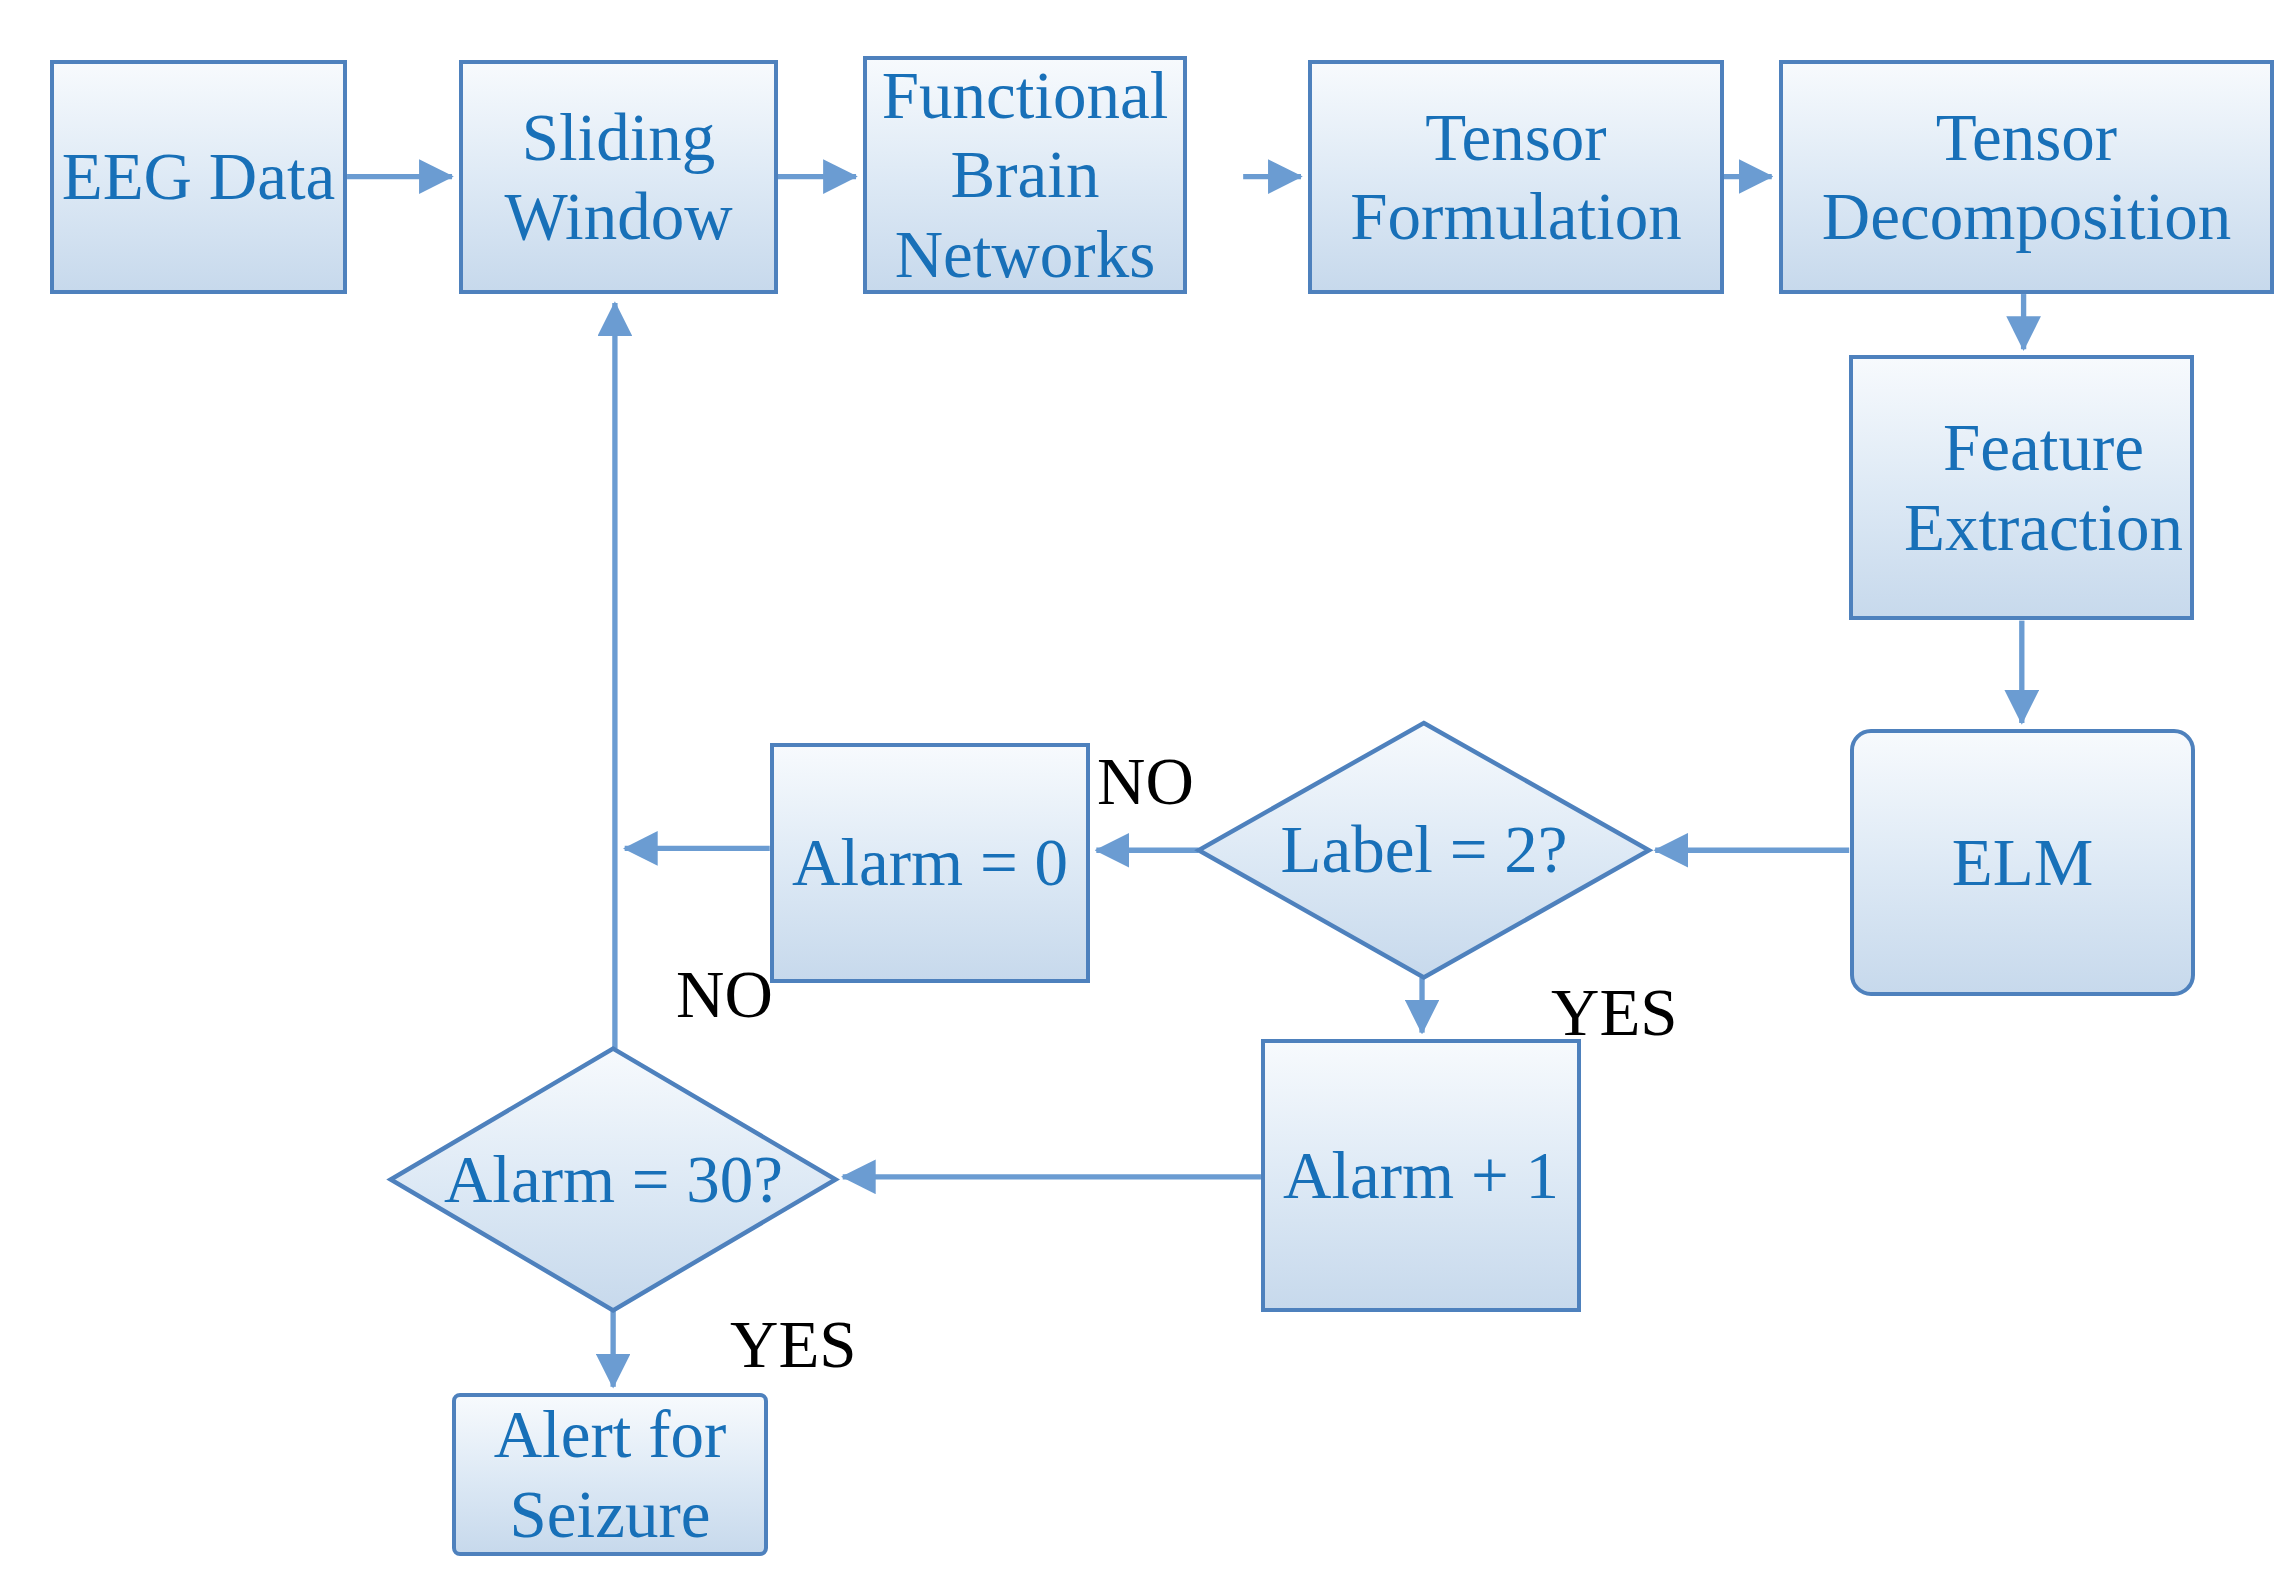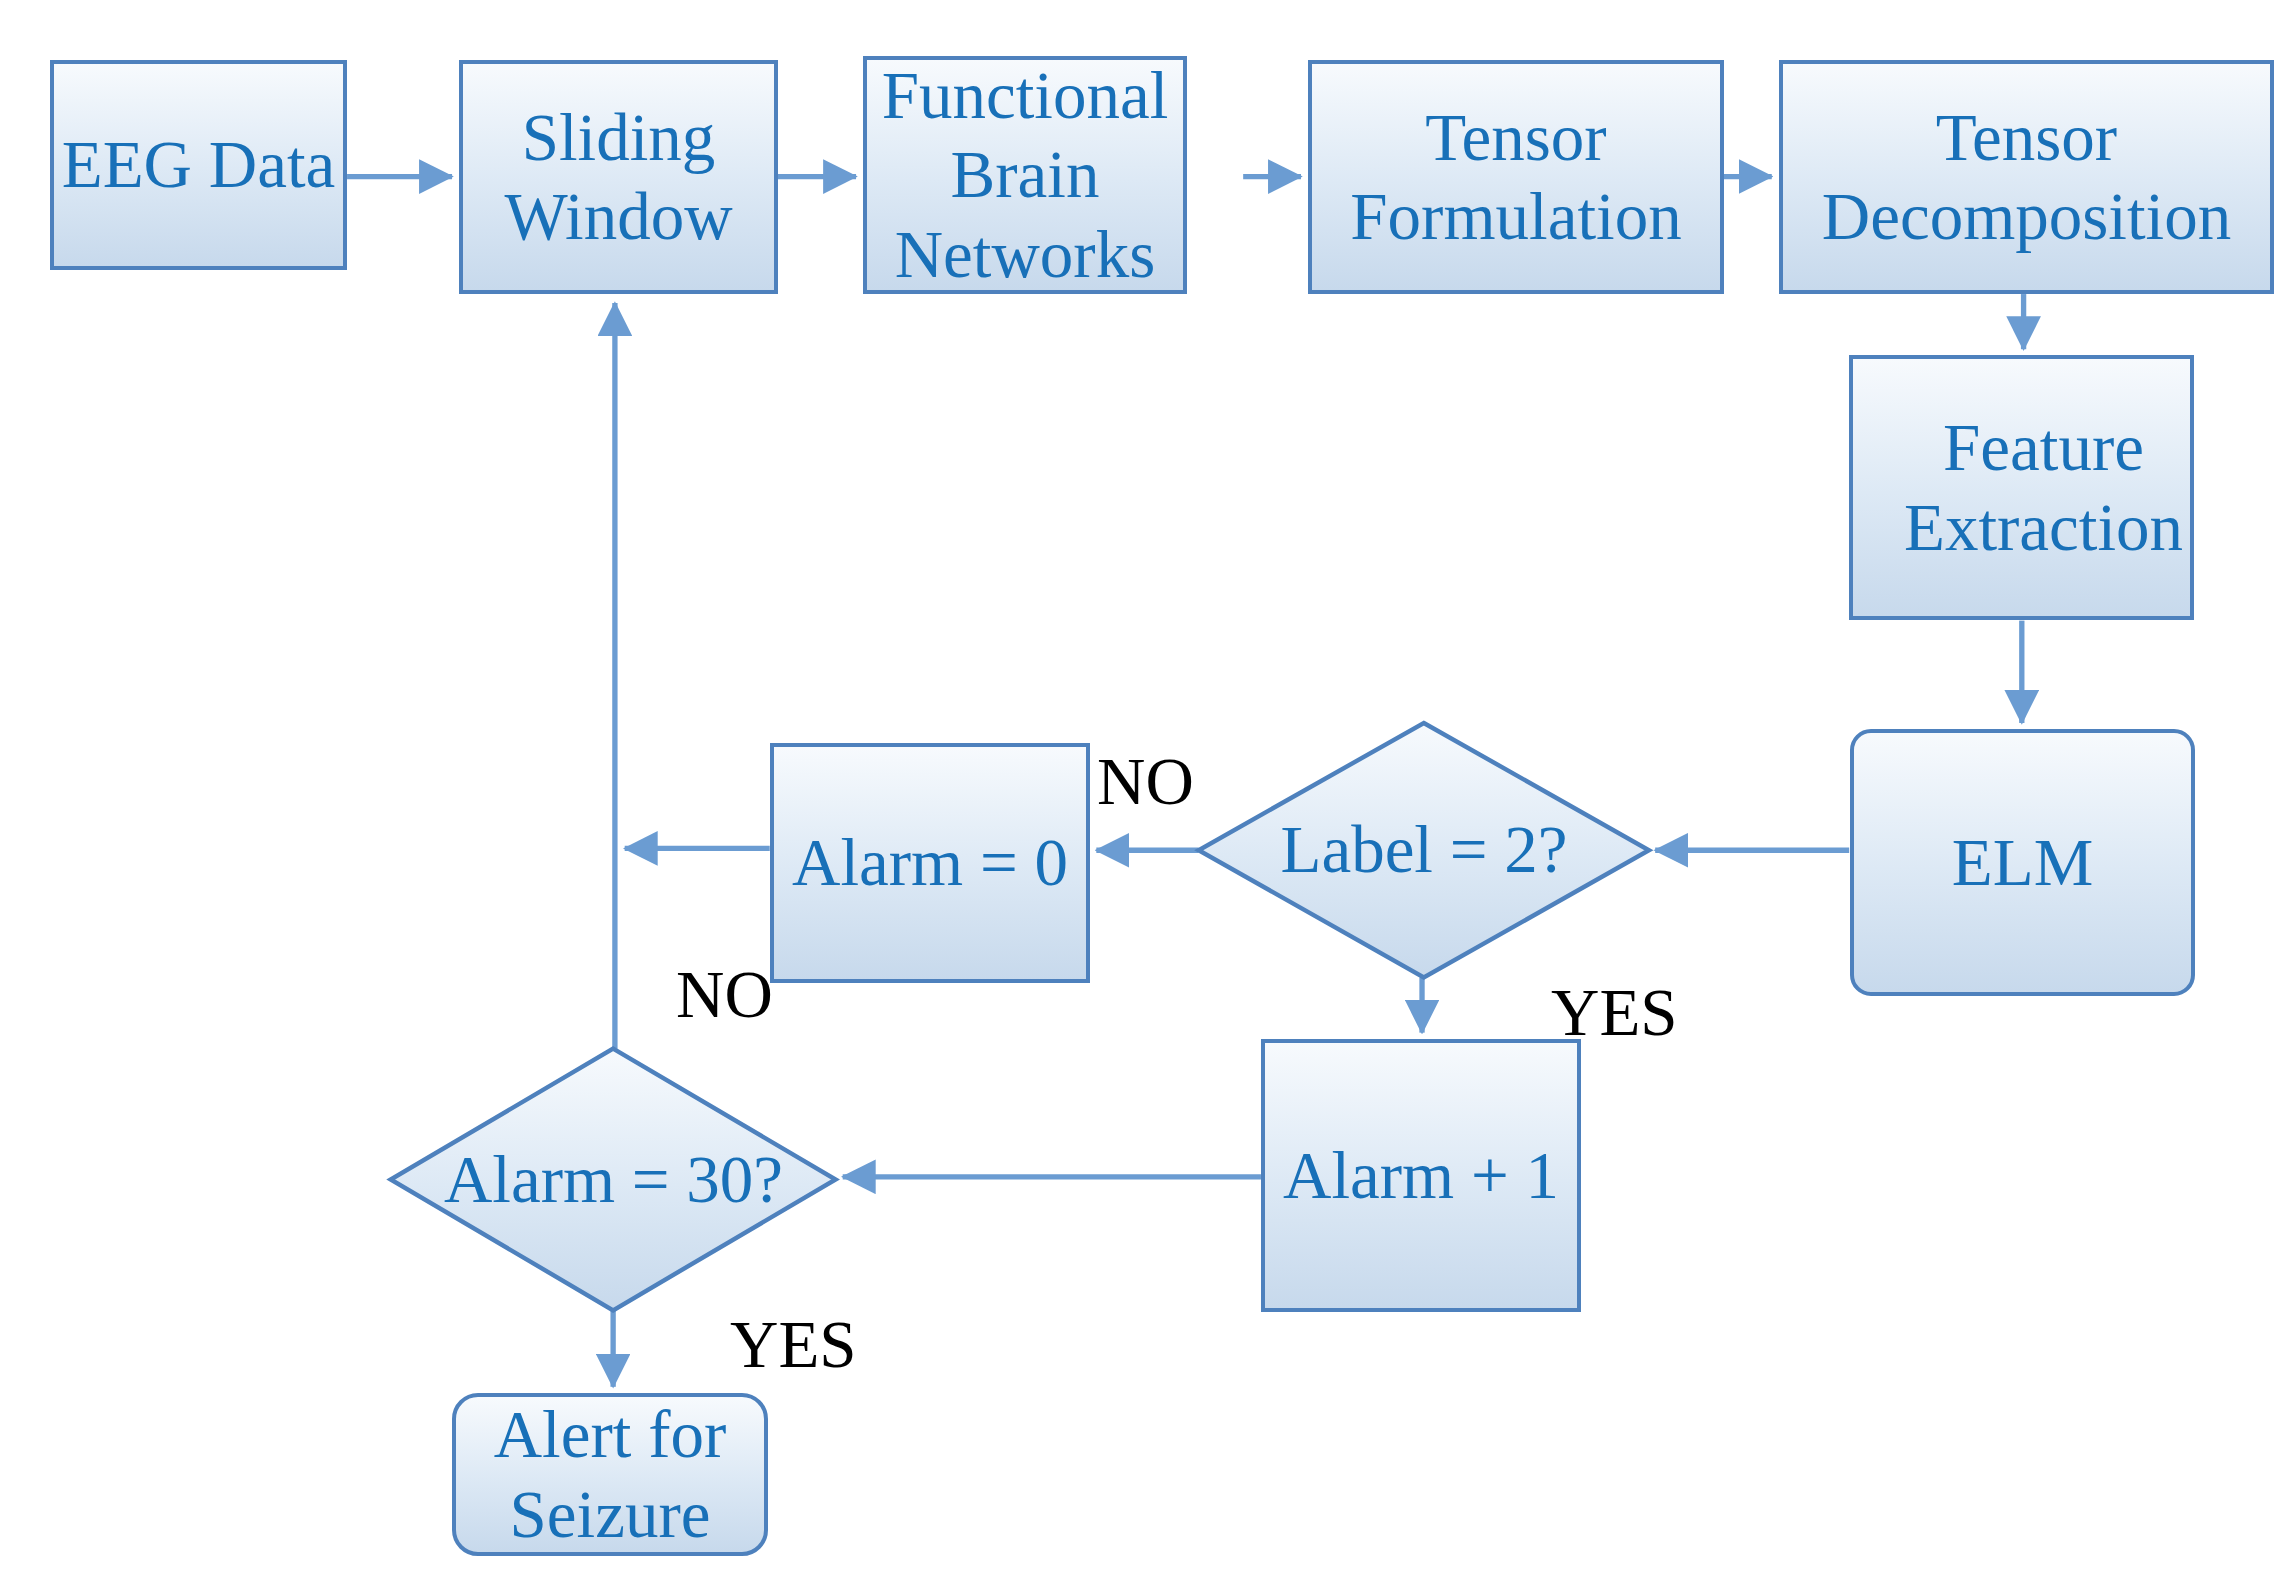--- a/index.html
+++ b/index.html
@@ -30,21 +30,21 @@
     position:absolute;
     box-sizing:border-box;
     border:4.5px solid var(--border);
     background:linear-gradient(to bottom,var(--fill-top) 0%,var(--fill-mid) 52%,var(--fill-bottom) 100%);
     display:flex;align-items:center;justify-content:center;
     text-align:center;
     color:var(--textblue);
     font-size:67px;line-height:1.18;
     white-space:pre-line;
   }
-  .terminal{border-radius:26px;}
+  .terminal{border-radius:8px;}
   .dlabel{
     position:absolute;
     color:var(--textblue);
     font-size:67px;line-height:1;
     text-align:center;
     white-space:nowrap;
   }
   .elabel{
     position:absolute;
     color:var(--labelblack);
@@ -84,21 +84,21 @@
     <line x1="691" y1="1178" x2="691" y2="340" marker-end="url(#ah)"></line>
 
     <line x1="1598" y1="1098" x2="1598" y2="1160" marker-end="url(#ah)"></line>
     <line x1="1417" y1="1322" x2="947" y2="1322" marker-end="url(#ah)"></line>
     <line x1="689" y1="1472" x2="689" y2="1558" marker-end="url(#ah)"></line>
 
     <polygon class="decision" points="1600,812 1853,955 1600,1098 1347,955"></polygon>
     <polygon class="decision" points="689,1178 939,1325 689,1472 439,1325"></polygon>
   </svg>
 
-  <div class="pnode" style="left:50px;top:60px;width:297px;height:210px;">EEG Data</div>
+  <div class="pnode" style="left:50px;top:60px;width:297px;height:234px;">EEG Data</div>
   <div class="pnode" style="left:459px;top:60px;width:319px;height:234px;">Sliding
 Window</div>
   <div class="pnode" style="left:863px;top:56px;width:324px;height:238px;">Functional
 Brain
 Networks</div>
   <div class="pnode" style="left:1308px;top:60px;width:416px;height:234px;">Tensor
 Formulation</div>
   <div class="pnode" style="left:1779px;top:60px;width:495px;height:234px;">Tensor
 Decomposition</div>
   <div class="pnode" style="left:1849px;top:355px;width:345px;height:265px;padding-left:44px;">Feature

